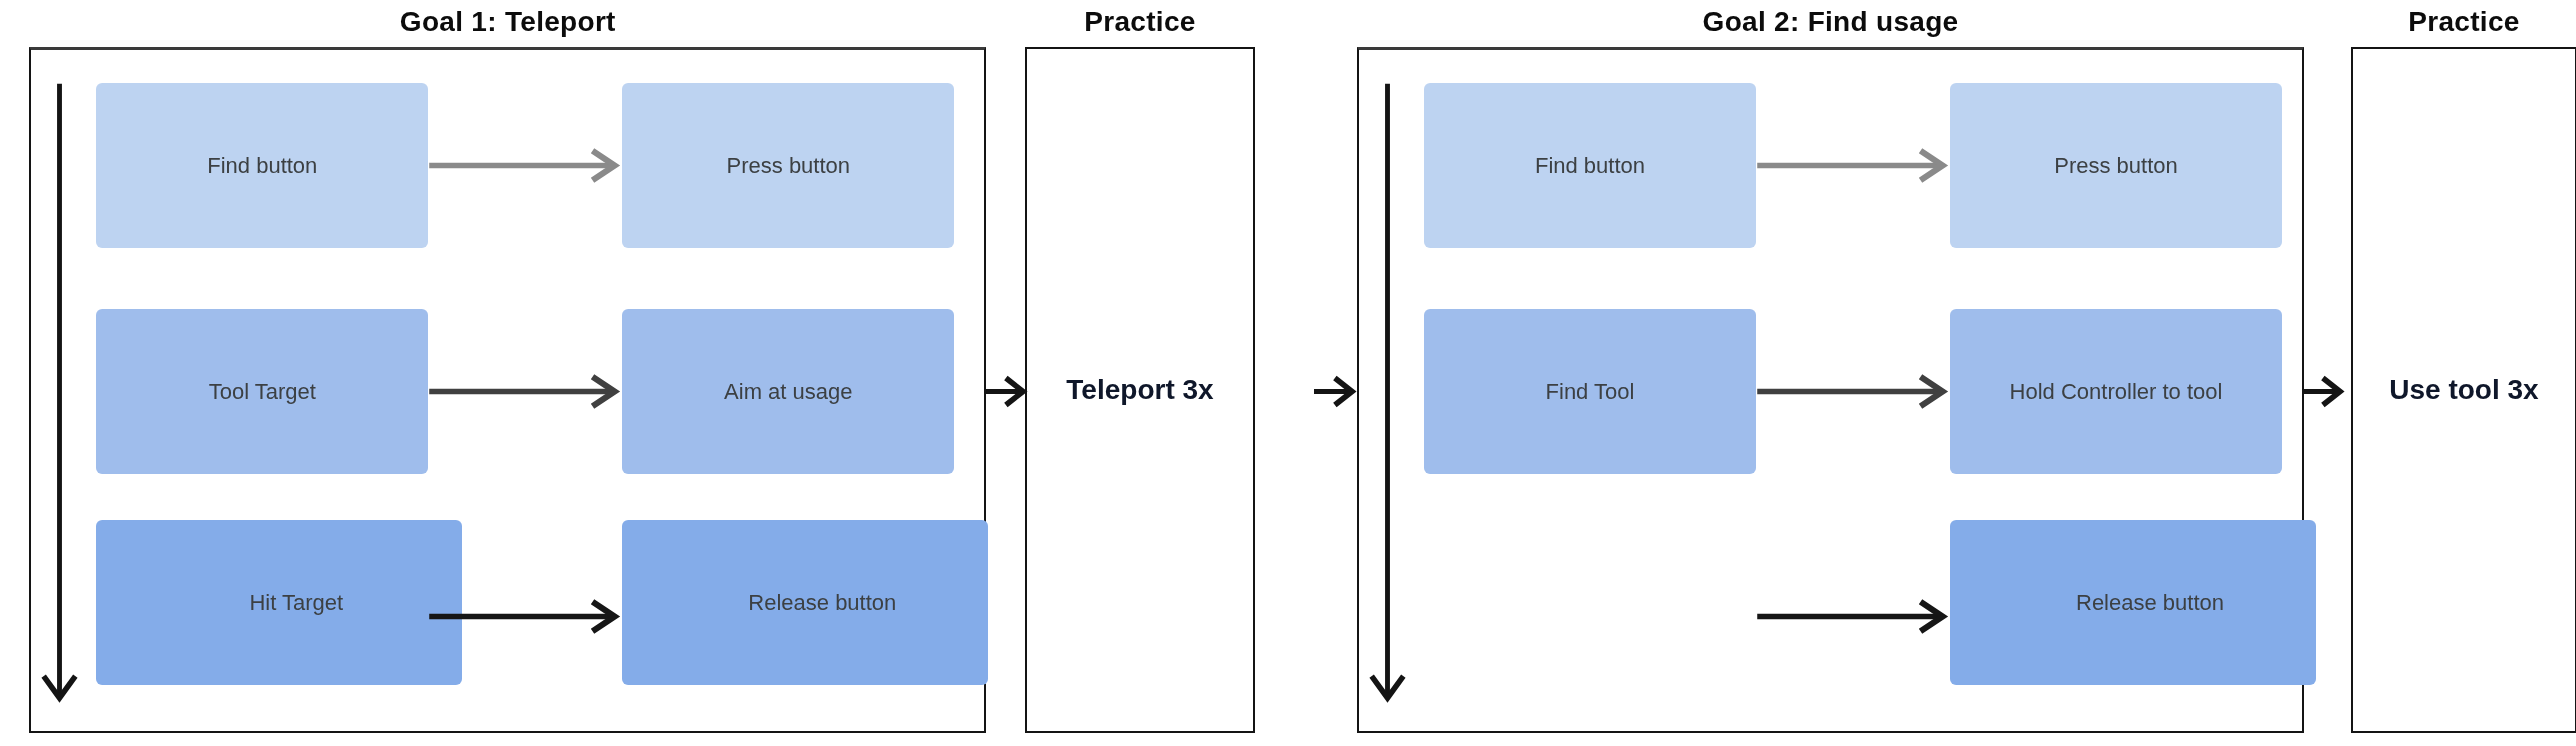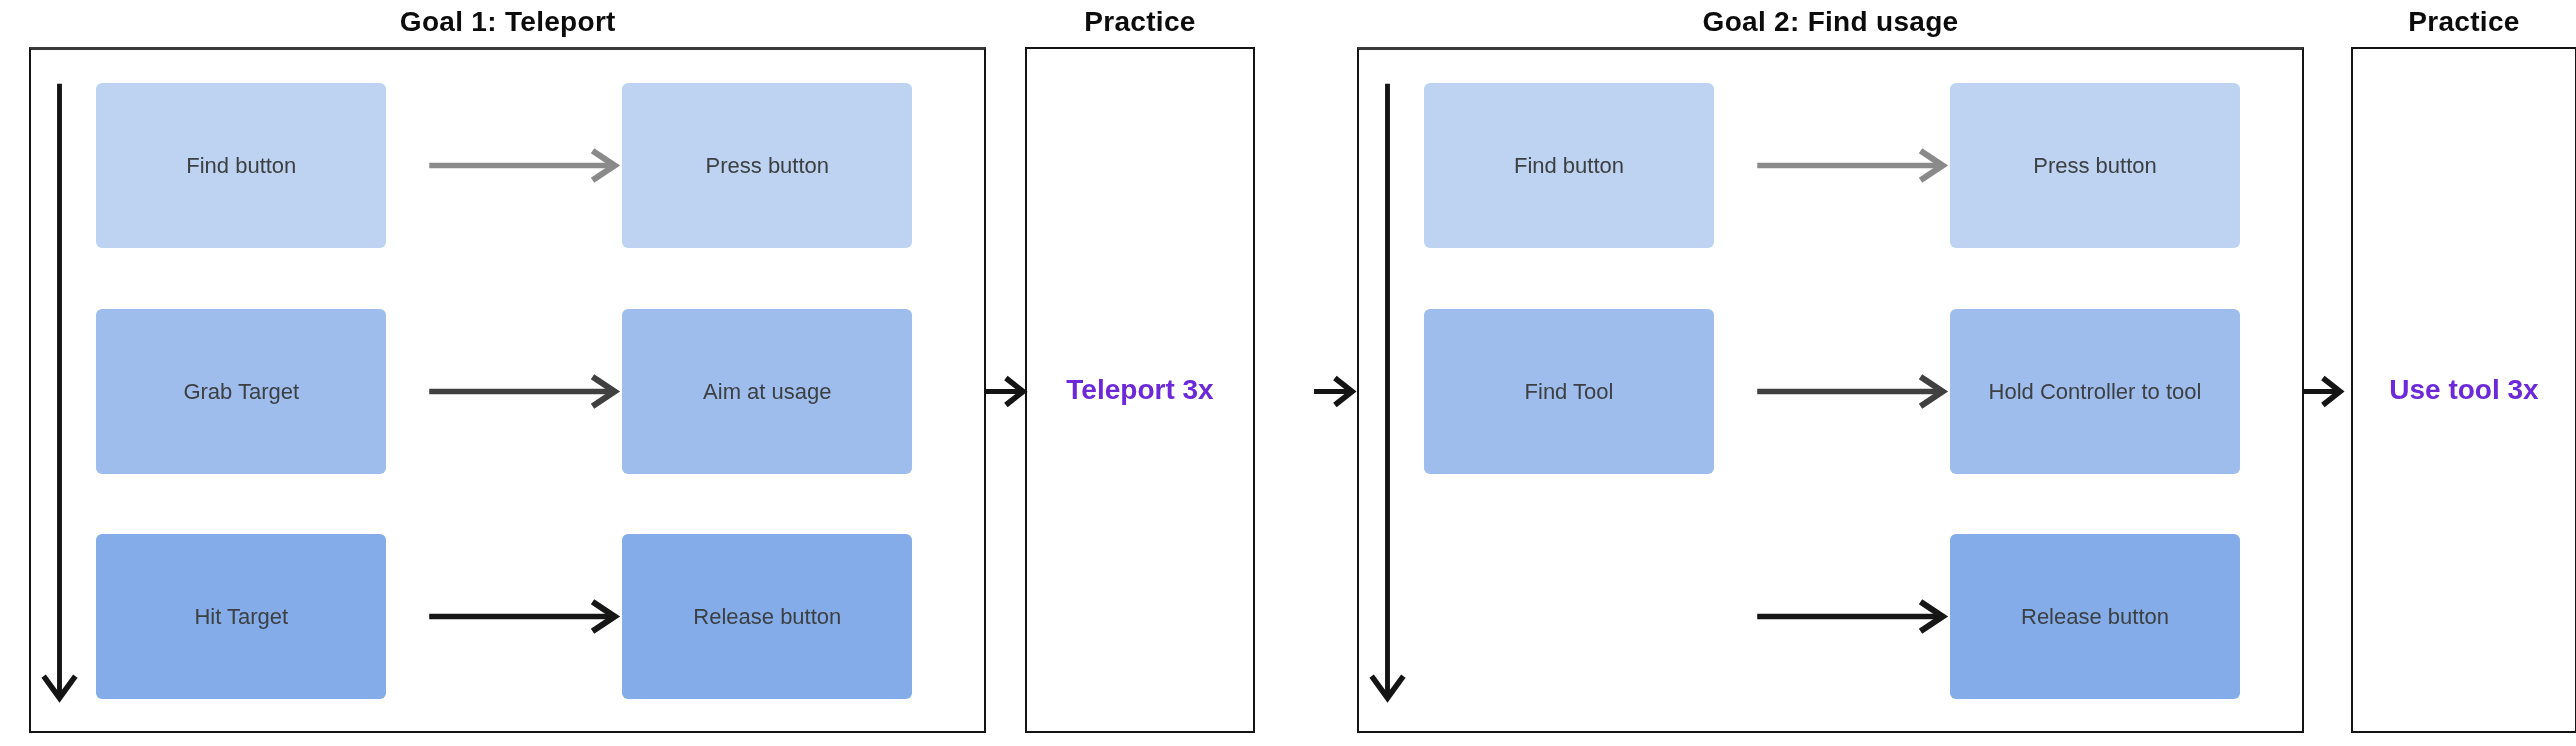--- a/index.html
+++ b/index.html
@@ -24,35 +24,35 @@
   }
   .frame{
     position:absolute;top:47px;left:0;right:0;height:686px;
     box-sizing:border-box;background:#ffffff;
     border:2.5px solid #141414;
   }
   .goal-frame{border-top:3.7px solid #3a3a3a;}
 
   .practice-frame{
     display:flex;align-items:center;justify-content:center;
-    font-size:28px;font-weight:700;color:#6d28d9;text-align:center;
+    font-size:28px;font-weight:700;color:#0f172a;text-align:center;
   }
 
   
   .step{
-    position:absolute;width:290px;height:165px;border-radius:6.1px;
+    position:absolute;width:332px;height:165px;border-radius:6.1px;
     display:flex;align-items:center;justify-content:center;
     font-size:22px;color:var(--step-text,#3c4043);
     text-align:center;white-space:nowrap;
   }
   .colL{left:65px;}
   .colR{left:591px;}
   .r1{top:33px;background:var(--row1-fill,#bdd3f1);}
   .r2{top:259px;background:var(--row2-fill,#9fbdec);}
-  .r3{top:484px;background:var(--row3-fill,#84ace9);}
+  .r3{top:470px;background:var(--row3-fill,#84ace9);padding-left:34px;}
 
   
   svg line, svg polyline{stroke-linecap:butt;stroke-linejoin:miter;fill:none;}
   .harrow{position:absolute;left:397px;width:194px;height:37px;}
   .ha1{top:97px;} .ha2{top:323px;} .ha3{top:548px;}
   .ha1 line,.ha1 polyline{stroke:var(--row1-arrow,#8a8a8a);}
   .ha2 line,.ha2 polyline{stroke:var(--row2-arrow,#404040);}
   .ha3 line,.ha3 polyline{stroke:var(--row3-arrow,#161616);}
 
   .varrow{position:absolute;left:8.6px;top:31px;width:39px;height:627px;}
@@ -73,21 +73,21 @@
     <div class="title">Goal 1: Teleport</div>
     <div class="frame goal-frame">
 
       <svg class="varrow" viewBox="0 0 64 1020">
         <line x1="32" y1="0" x2="32" y2="1006" stroke-width="8"></line>
         <polyline points="6,972 32,1008 58,972" stroke-width="9"></polyline>
       </svg>
 
       <div class="step colL r1">Find button</div>
       <div class="step colR r1">Press button</div>
-      <div class="step colL r2">Grab Target</div>
+      <div class="step colL r2">Tool Target</div>
       <div class="step colR r2">Aim at usage</div>
       <div class="step colL r3">Hit Target</div>
       <div class="step colR r3">Release button</div>
 
       <svg class="harrow ha1" viewBox="0 0 316 60">
         <line x1="2" y1="30" x2="298" y2="30" stroke-width="9"></line>
         <polyline points="268,6 304,30 268,54" stroke-width="10"></polyline>
       </svg>
       <svg class="harrow ha2" viewBox="0 0 316 60">
         <line x1="2" y1="30" x2="298" y2="30" stroke-width="9"></line>

